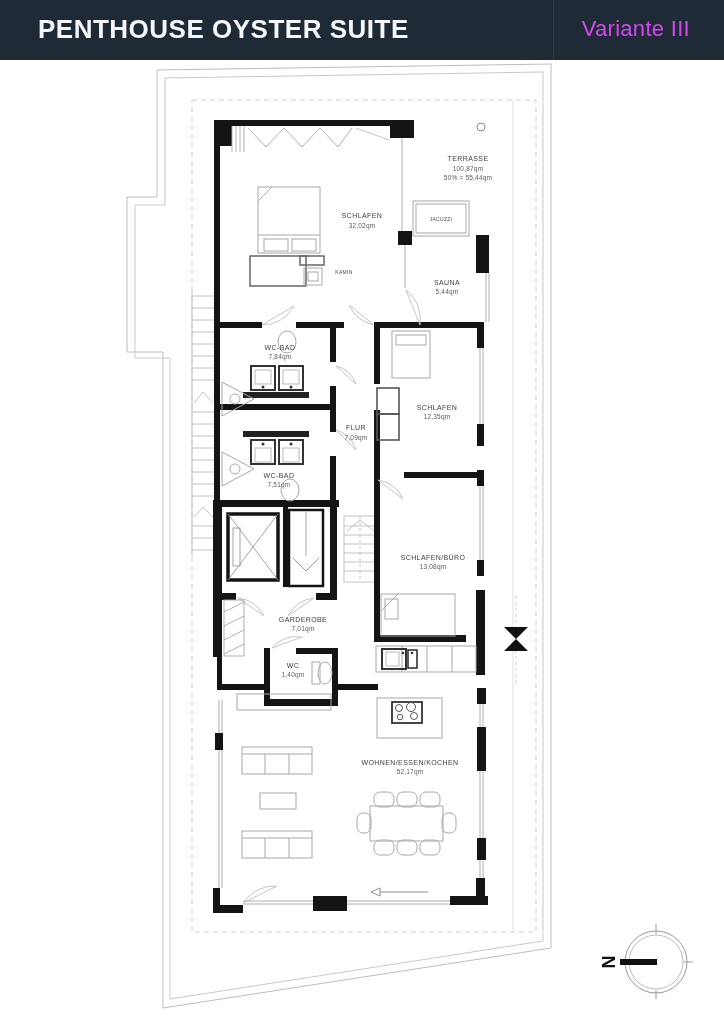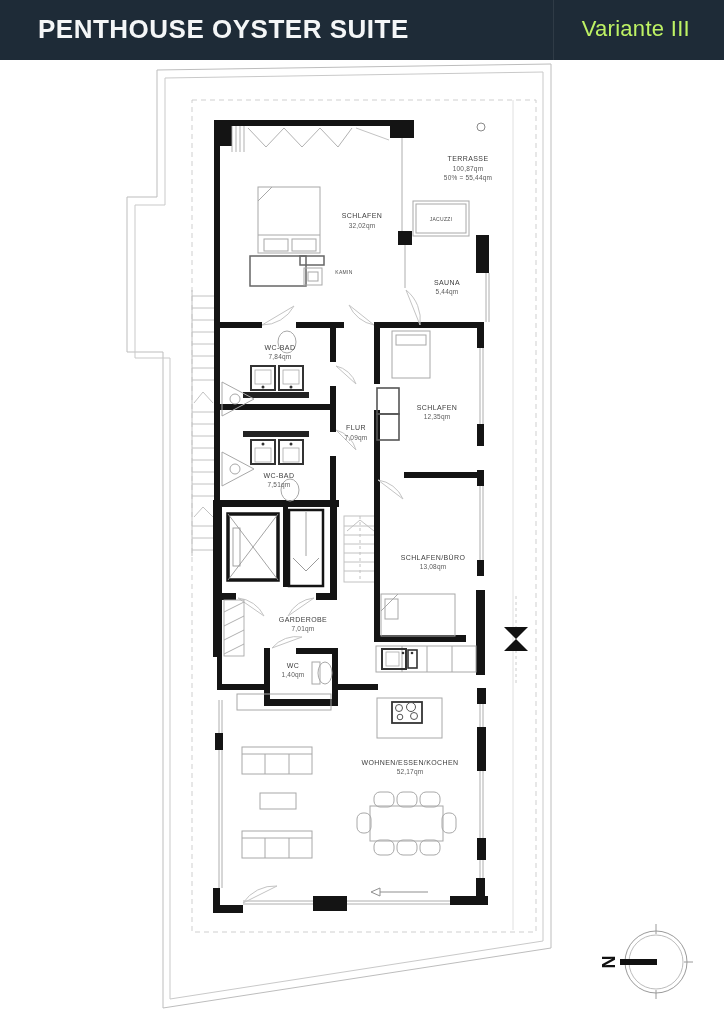--- a/index.html
+++ b/index.html
@@ -2,21 +2,21 @@
 <html><head>
 <meta charset="utf-8">
 <style>
   html,body{margin:0;padding:0;background:#ffffff;}
   #page{position:relative;width:724px;height:1024px;background:#ffffff;overflow:hidden;
         font-family:"Liberation Sans",sans-serif;}
   #header{position:absolute;left:0;top:0;width:724px;height:60px;background:#1e2b37;
           display:flex;align-items:center;justify-content:space-between;box-sizing:border-box;
           padding:0 34px 2px 38px;}
   #header .title{color:#f4f6f7;font-size:26px;font-weight:bold;letter-spacing:.5px;}
-  #header .variant{color:#bef264;font-size:22px;font-weight:normal;letter-spacing:.3px;}
+  #header .variant{color:#d946ef;font-size:22px;font-weight:normal;letter-spacing:.3px;}
   #header .divider{position:absolute;left:553px;top:0;width:1px;height:60px;background:rgba(255,255,255,.08);}
   svg{position:absolute;left:0;top:0;}
   text{font-family:"Liberation Sans",sans-serif;}
   .room-name{fill:#3c3c3c;font-size:7px;letter-spacing:.4px;}
   .room-area{fill:#5a5a5a;font-size:6.5px;letter-spacing:.2px;}
   .small-label{fill:#4a4a4a;font-size:5px;letter-spacing:.3px;}
 </style>
 </head>
 <body>
 

